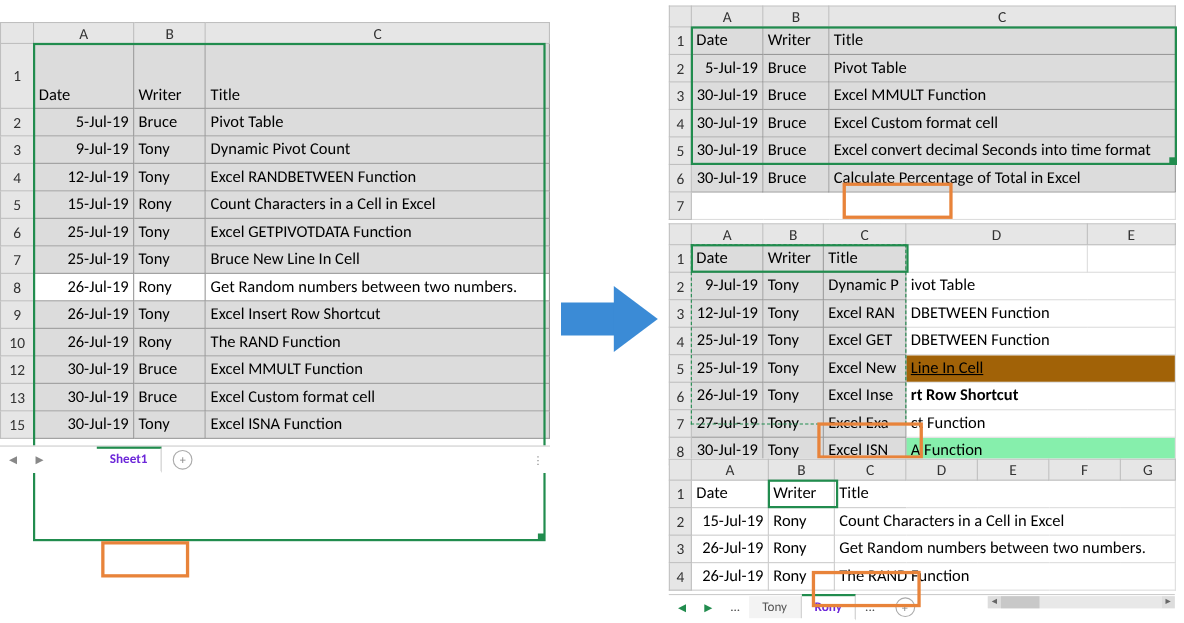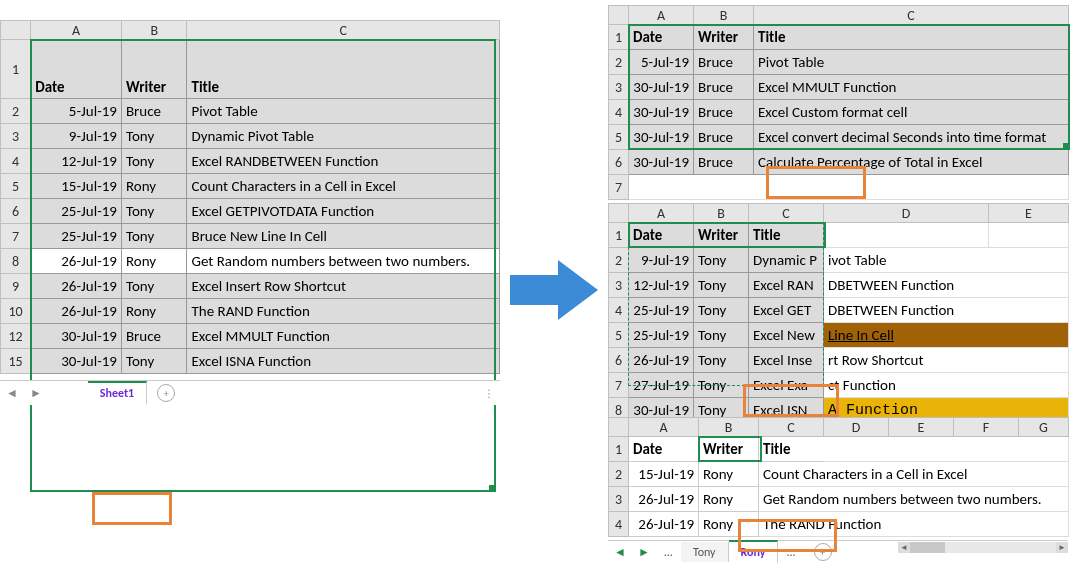--- a/index.html
+++ b/index.html
@@ -36,21 +36,21 @@
     font-size: 15px;
     padding: 2px 4px;
     height: 20px;
     overflow: hidden;
     white-space: nowrap;
     vertical-align: middle;
   }
   .grey td { background: #dcdcdc; }
   .whitecell td { background: #fff; }
   .corner { background:#e6e6e6; border:1px solid #bfbfbf; }
-  .bold { font-weight: bold; }
+  .bold { font-weight: normal; }
   .right { text-align: right; }
   .left { text-align: left; }
   .selbox { position:absolute; border:2px solid #218c4e; pointer-events:none; }
   .handle { position:absolute; width:6px; height:6px; background:#218c4e; }
   .marching { position:absolute; border:1px dashed #218c4e; pointer-events:none; }
   
   .tabbar { position:absolute; background:#fff; border-top:1px solid #ccc; font-size:12px; display:flex; align-items:center; }
   .tabbar .nav { color:#888; padding:2px 6px; cursor:pointer; }
   .tabbar .nav.active { color:#218c4e; }
   .tabbar .tab { padding:3px 12px; color:#555; border-right:1px solid #ccc; cursor:pointer; background:#f3f3f3;}
@@ -101,21 +101,21 @@
         <tr class="grey">
           <th>2</th>
           <td class="right">5-Jul-19</td>
           <td class="left">Bruce</td>
           <td class="left">Pivot Table</td>
         </tr>
         <tr class="grey">
           <th>3</th>
           <td class="right">9-Jul-19</td>
           <td class="left">Tony</td>
-          <td class="left">Dynamic Pivot Table</td>
+          <td class="left">Dynamic Pivot Count</td>
         </tr>
         <tr class="grey">
           <th>4</th>
           <td class="right">12-Jul-19</td>
           <td class="left">Tony</td>
           <td class="left">Excel RANDBETWEEN Function</td>
         </tr>
         <tr class="grey">
           <th>5</th>
           <td class="right">15-Jul-19</td>
@@ -150,20 +150,26 @@
           <th>10</th>
           <td class="right">26-Jul-19</td>
           <td class="left">Rony</td>
           <td class="left">The RAND Function</td>
         </tr>
         <tr class="grey">
           <th>12</th>
           <td class="right">30-Jul-19</td>
           <td class="left">Bruce</td>
           <td class="left">Excel MMULT Function</td>
+        </tr>
+        <tr class="grey">
+          <th>13</th>
+          <td class="right">30-Jul-19</td>
+          <td class="left">Bruce</td>
+          <td class="left">Excel Custom format cell</td>
         </tr>
         <tr class="grey">
           <th>15</th>
           <td class="right">30-Jul-19</td>
           <td class="left">Tony</td>
           <td class="left">Excel ISNA Function</td>
         </tr>
       </tbody>
   </table>
 
@@ -324,35 +330,35 @@
           <td class="right">25-Jul-19</td>
           <td class="left">Tony</td>
           <td class="left" style="overflow:hidden;">Excel New</td>
           <td colspan="2" class="left" style="background:#a16207;border-left:none;border-color:#ddd;text-decoration:underline;"> Line In Cell</td>
         </tr>
         <tr class="grey">
           <th>6</th>
           <td class="right">26-Jul-19</td>
           <td class="left">Tony</td>
           <td class="left" style="overflow:hidden;">Excel Inse</td>
-          <td colspan="2" class="left" style="background:#fff;border-left:none;border-color:#ddd;">rt Row Shortcut</td>
+          <td colspan="2" class="left" style="background:#fff;border-left:none;border-color:#ddd;font-weight:bold;">rt Row Shortcut</td>
         </tr>
         <tr class="grey">
           <th>7</th>
           <td class="right">27-Jul-19</td>
           <td class="left">Tony</td>
           <td class="left" style="overflow:hidden;">Excel Exa</td>
           <td colspan="2" class="left" style="background:#fff;border-left:none;border-color:#ddd;">ct Function</td>
         </tr>
         <tr class="grey">
           <th>8</th>
           <td class="right">30-Jul-19</td>
           <td class="left">Tony</td>
           <td class="left" style="overflow:hidden;">Excel ISN</td>
-          <td colspan="2" class="left" style="background:#eab308;border-left:none;border-color:#ddd;font-family:Liberation Mono, monospace;">A Function</td>
+          <td colspan="2" class="left" style="background:#86efac;border-left:none;border-color:#ddd;">A Function</td>
         </tr>
       </tbody>
   </table>
   <div class="marching" style="left:20px; top:19px; width:194px; height:162px;"></div>
   <div class="selbox" style="left:20px; top:19px; width:194px; height:22px;"></div>
 
   <div class="tabbar" style="position:relative; margin-top:3px; width:460px; height:22px;">
     <span class="nav active">◄</span>
     <span class="nav active">►</span>
     <span class="dots">...</span>

